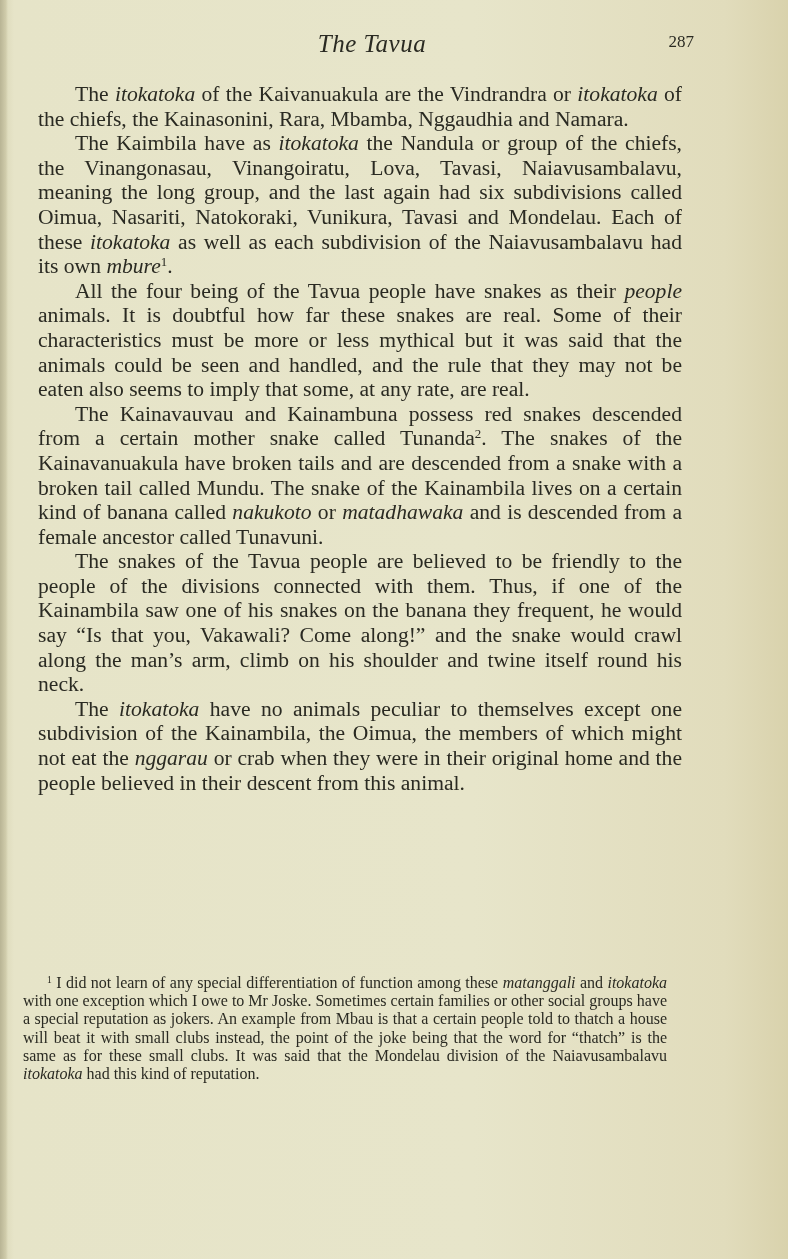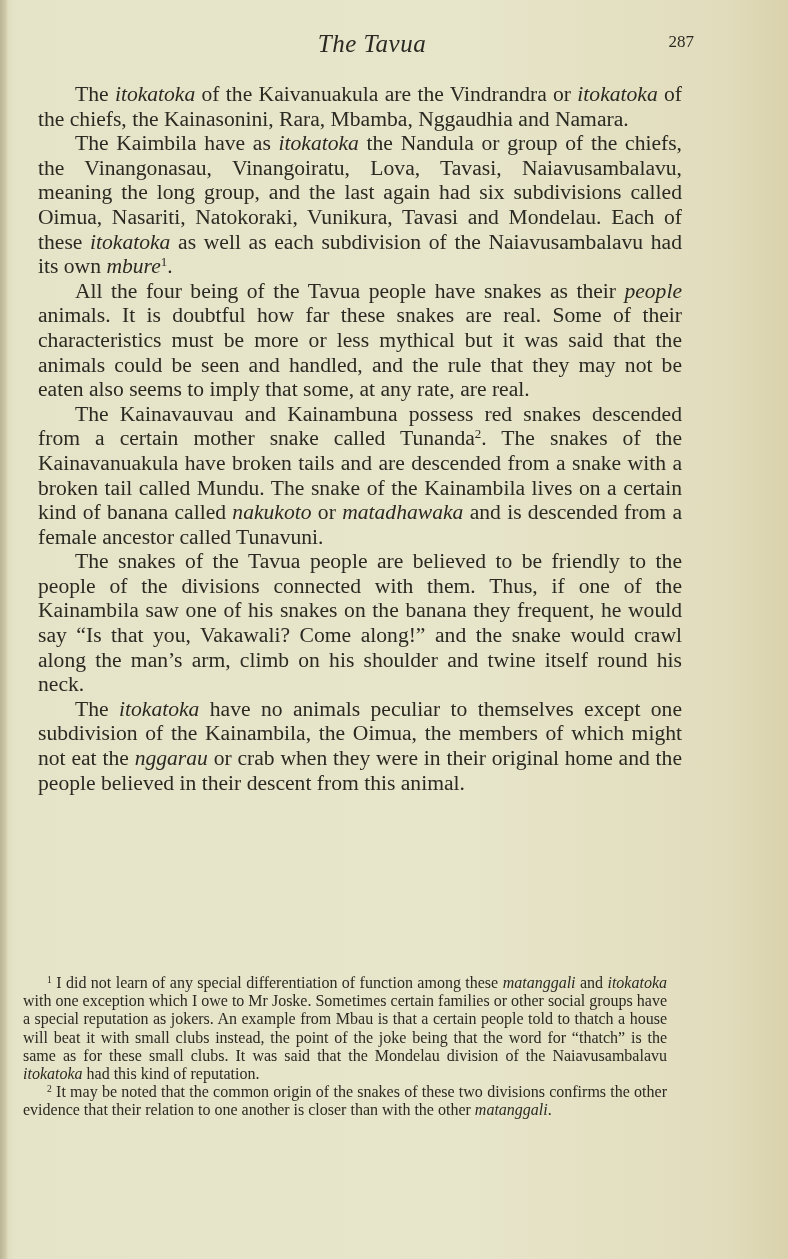--- a/index.html
+++ b/index.html
@@ -57,15 +57,14 @@
     <p><span>The </span><i>itokatoka</i><span> of the Kaivanuakula are the Vindrandra or </span><i>itokatoka</i><span> of the chiefs, the Kainasonini, Rara, Mbamba, Nggaudhia and Namara.</span></p>
     <p><span>The Kaimbila have as </span><i>itokatoka</i><span> the Nandula or group of the chiefs, the Vinangonasau, Vinangoiratu, Lova, Tavasi, Naiavusambalavu, meaning the long group, and the last again had six subdivisions called Oimua, Nasariti, Natokoraki, Vunikura, Tavasi and Mondelau.  Each of these </span><i>itokatoka</i><span> as well as each subdivision of the Naiavusambalavu had its own </span><i>mbure</i><sup>1</sup><span>.</span></p>
     <p><span>All the four being of the Tavua people have snakes as their </span><i>people</i><span> animals.  It is doubtful how far these snakes are real.  Some of their characteristics must be more or less mythical but it was said that the animals could be seen and handled, and the rule that they may not be eaten also seems to imply that some, at any rate, are real.</span></p>
     <p><span>The Kainavauvau and Kainambuna possess red snakes descended from a certain mother snake called Tunanda</span><sup>2</sup><span>. The snakes of the Kainavanuakula have broken tails and are descended from a snake with a broken tail called Mundu. The snake of the Kainambila lives on a certain kind of banana called </span><i>nakukoto</i><span> or </span><i>matadhawaka</i><span> and is descended from a female ancestor called Tunavuni.</span></p>
     <p><span>The snakes of the Tavua people are believed to be friendly to the people of the divisions connected with them. Thus, if one of the Kainambila saw one of his snakes on the banana they frequent, he would say “Is that you, Vakawali? Come along!” and the snake would crawl along the man’s arm, climb on his shoulder and twine itself round his neck.</span></p>
     <p><span>The </span><i>itokatoka</i><span> have no animals peculiar to themselves except one subdivision of the Kainambila, the Oimua, the members of which might not eat the </span><i>nggarau</i><span> or crab when they were in their original home and the people believed in their descent from this animal.</span></p>
   </div>
 
   <div class="footnotes">
     <p><sup>1</sup><span> I did not learn of any special differentiation of function among these </span><i>matanggali</i><span> and </span><i>itokatoka</i><span> with one exception which I owe to Mr Joske.  Sometimes certain families or other social groups have a special reputation as jokers.  An example from Mbau is that a certain people told to thatch a house will beat it with small clubs instead, the point of the joke being that the word for “thatch” is the same as for these small clubs.  It was said that the Mondelau division of the Naiavusambalavu </span><i>itokatoka</i><span> had this kind of reputation.</span></p>
-    <p><sup>2</sup><span> It may be noted that the common origin of the snakes of these two divisions confirms the other evidence that their relation to one another is closer than with the other </span><i>matanggali</i><span>.</span></p>
   </div>
 </div>
 
 </body></html>

